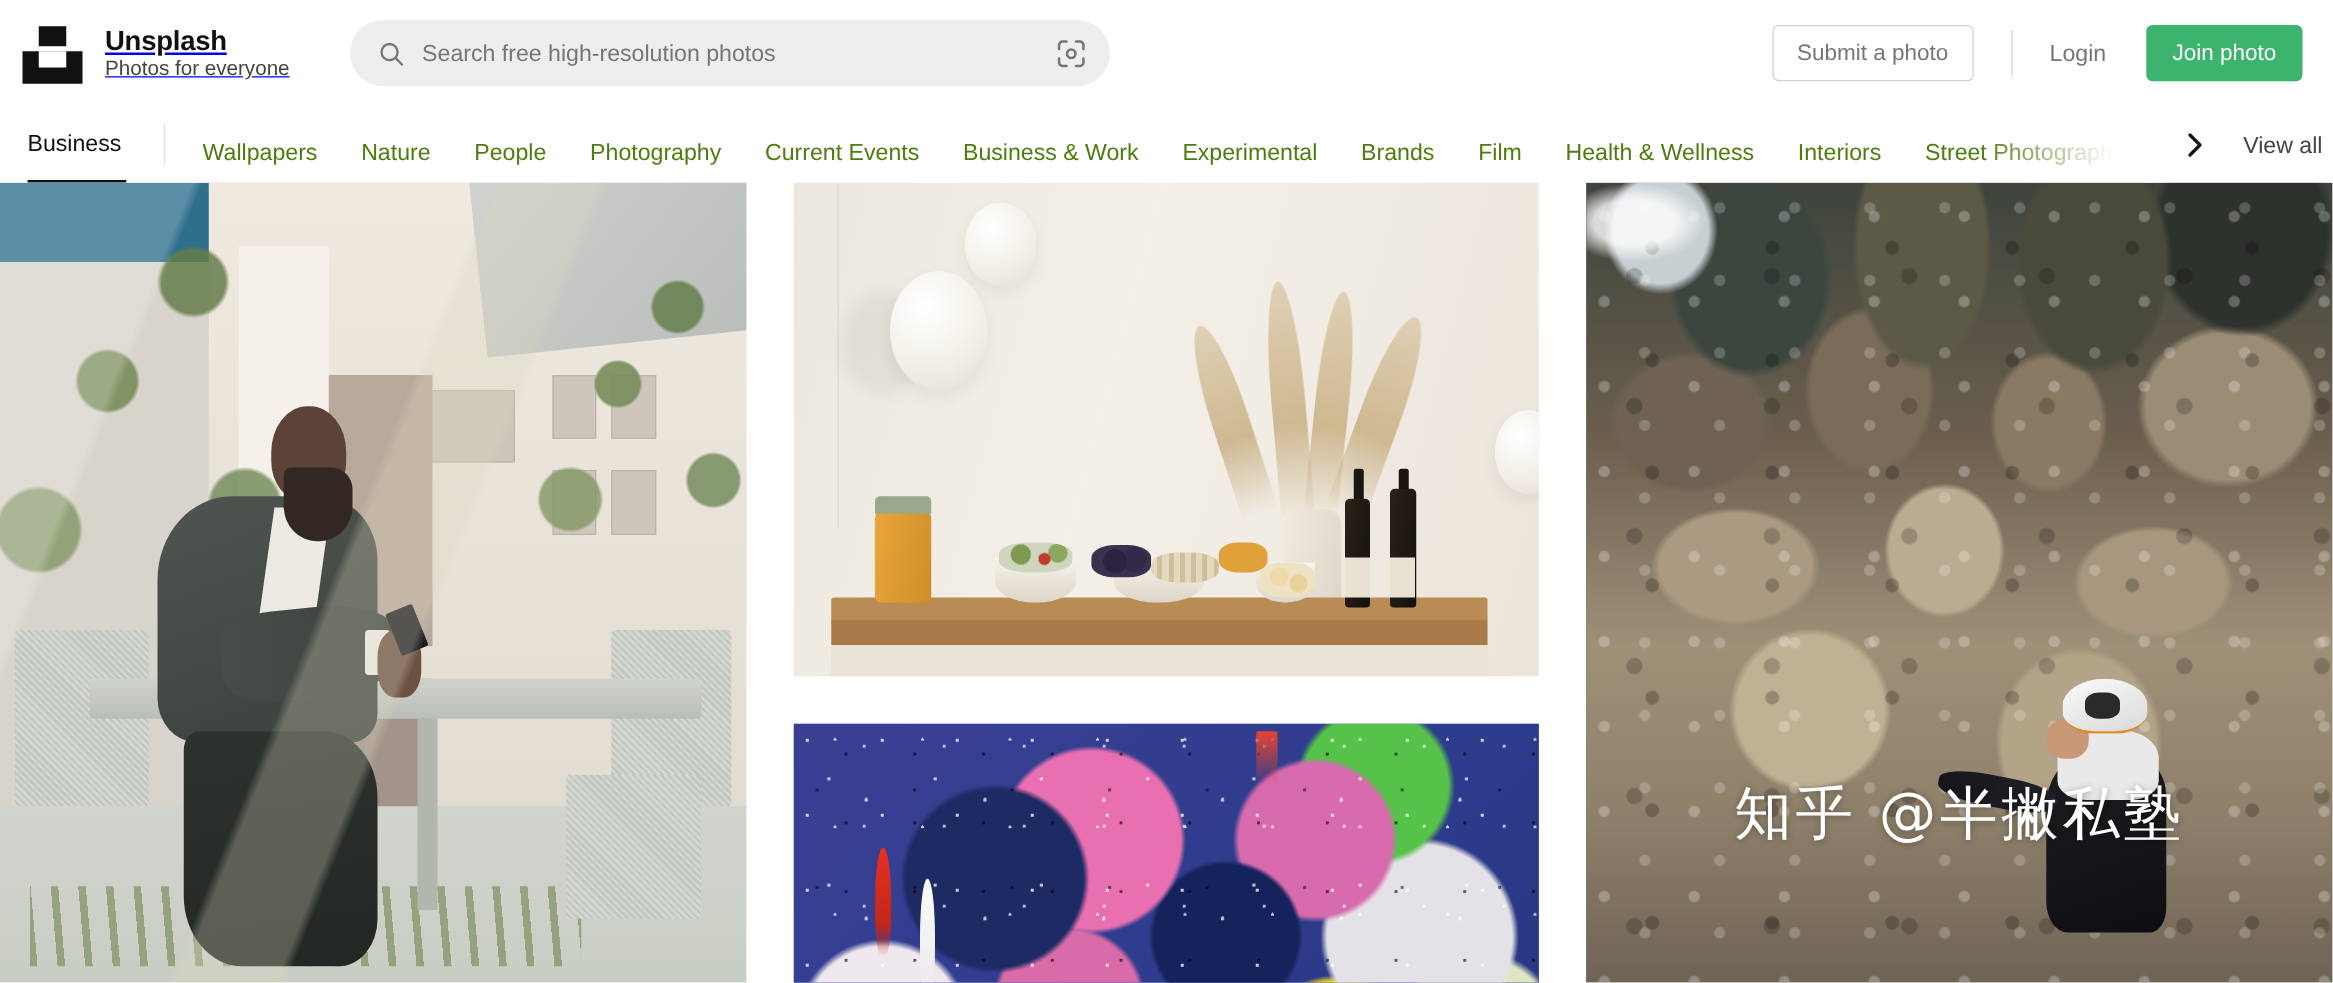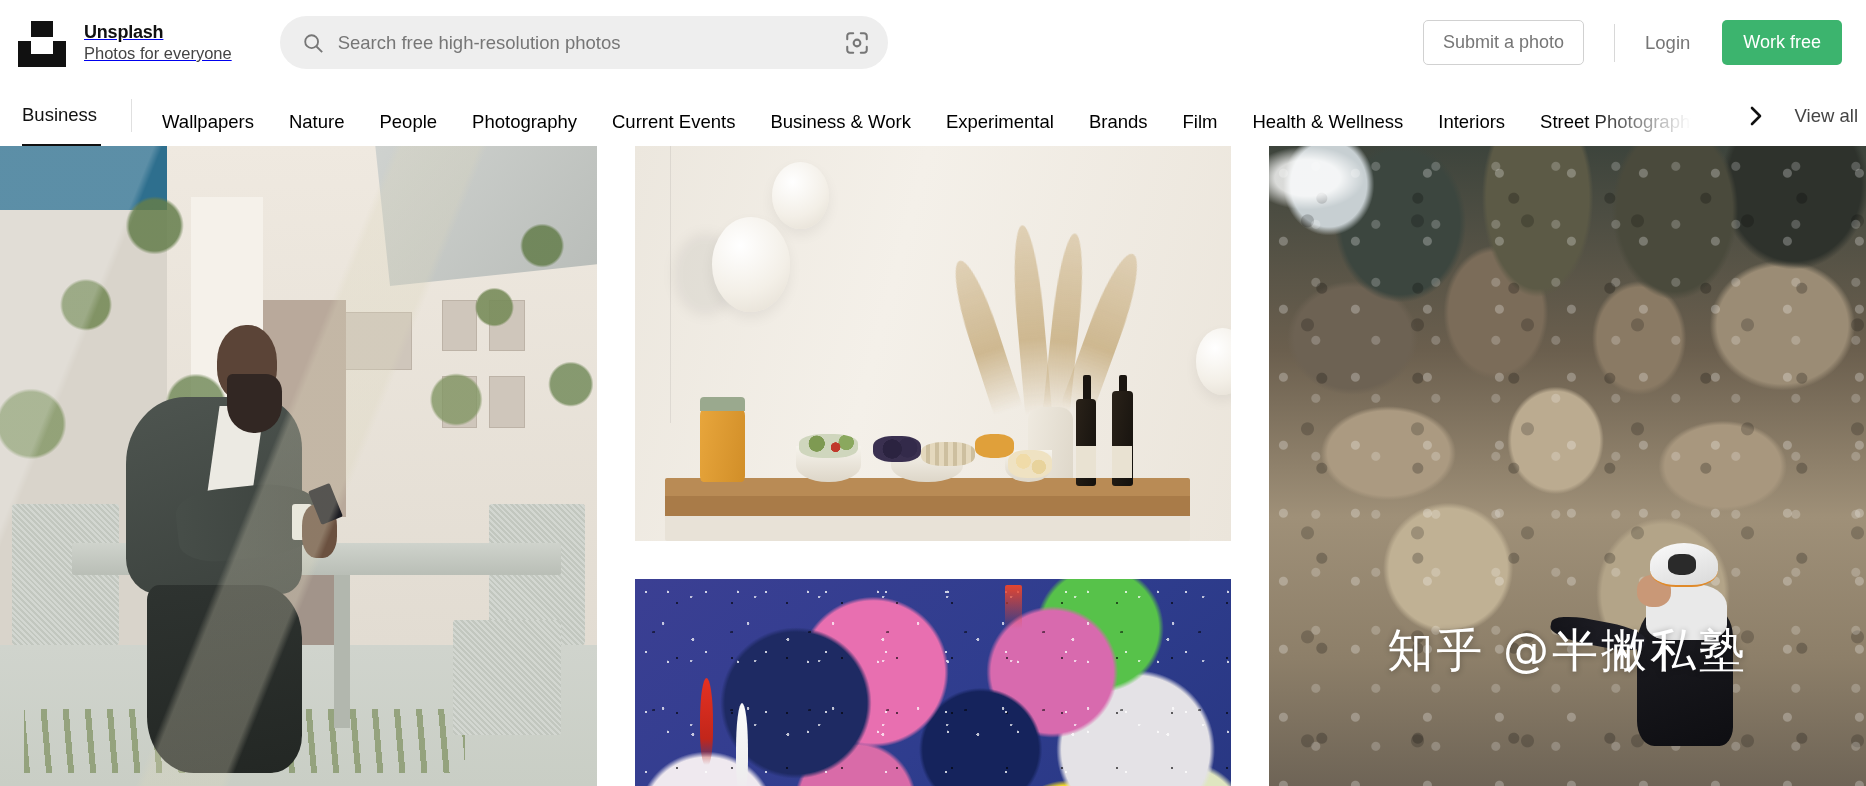--- a/index.html
+++ b/index.html
@@ -36,21 +36,21 @@
   .logo-mark .body {
     position:absolute; left:0; top:22px;
     width:48px; height:26px; background:#111;
   }
   .logo-mark .notch {
     position:absolute; left:13px; top:22px;
     width:22px; height:13px; background:#fff;
   }
   .brand-text { line-height:1.15; }
   .brand-name {
-    font-size:18px; font-weight:bold; color:#111; letter-spacing:-0.2px;
+    font-size:22px; font-weight:bold; color:#111; letter-spacing:-0.2px;
   }
   .brand-tag {
     font-size:16.5px; color:#444; margin-top:1px;
   }
 
   
   .search-wrap {
     flex:0 0 auto;
     margin-left:48px;
     width:608px;
@@ -169,21 +169,21 @@
     flex:1 1 auto;
     display:flex;
     align-items:center;
     gap:35px;
     overflow:hidden;
     position:relative;
     padding-right:10px;
   }
   .cat-link {
     font-size:18.5px;
-    color:#000000;
+    color:#4d7c0f;
     text-decoration:none;
     white-space:nowrap;
     flex:0 0 auto;
     margin-top:12px;
   }
   .cat-fade {
     position:absolute;
     right:0; top:0; bottom:0;
     width:150px;
     background:linear-gradient(to right, rgba(255,255,255,0) 0%, #ffffff 72%);
@@ -604,21 +604,21 @@
     </span>
   </div>
 
 
   <div class="spacer"></div>
 
   <div class="right-group">
     <button class="btn-outline">Submit a photo</button>
     <span class="v-divider"></span>
     <a class="link-login" href="#">Login</a>
-    <button class="btn-green">Work free</button>
+    <button class="btn-green">Join photo</button>
   </div>
 </div>
 
 <div class="catbar">
   <a class="cat-editorial" href="#">Business</a>
   <span class="cat-sep"></span>
 
   <div class="cat-scroll">
     <a class="cat-link" href="#">Wallpapers</a>
     <a class="cat-link" href="#">Nature</a>

